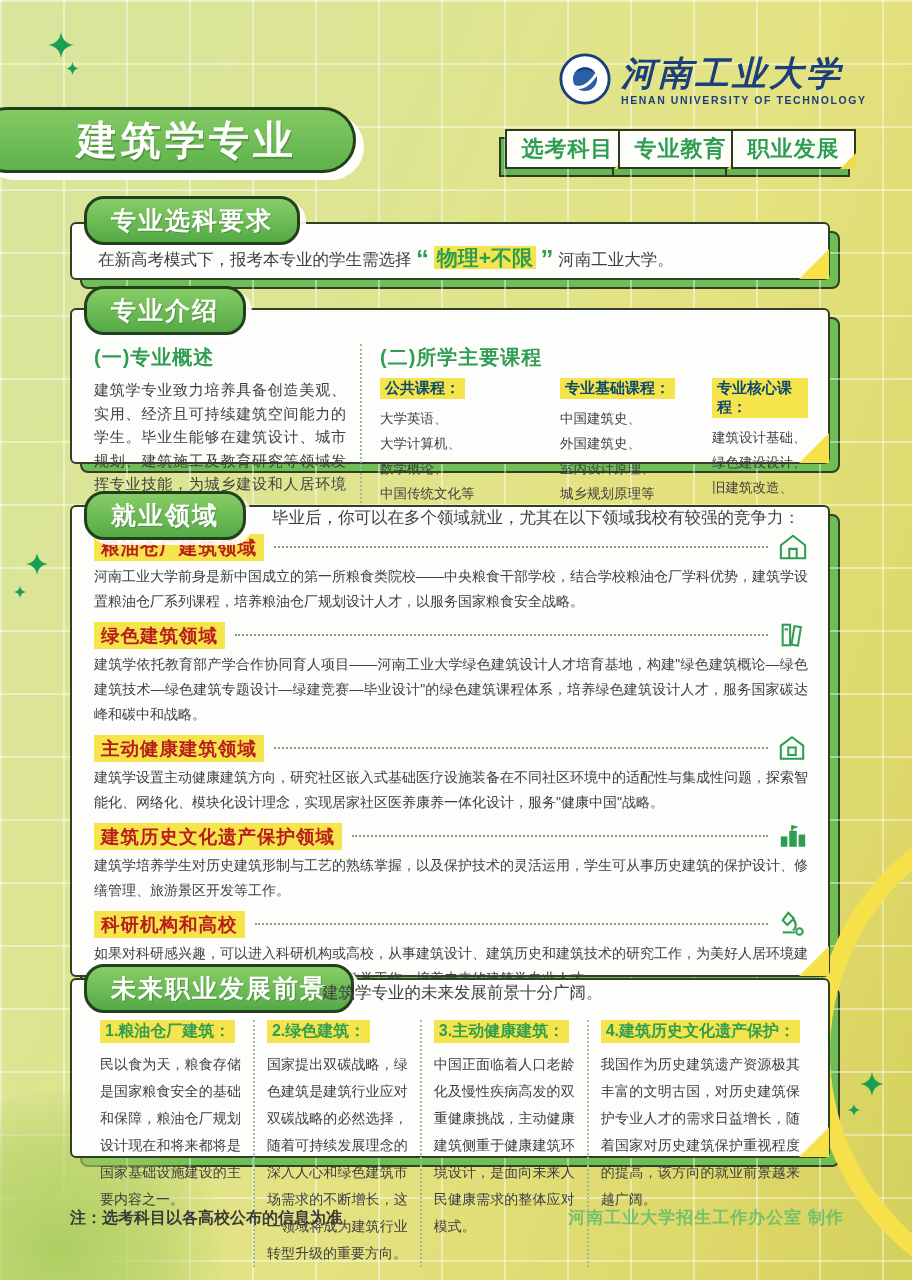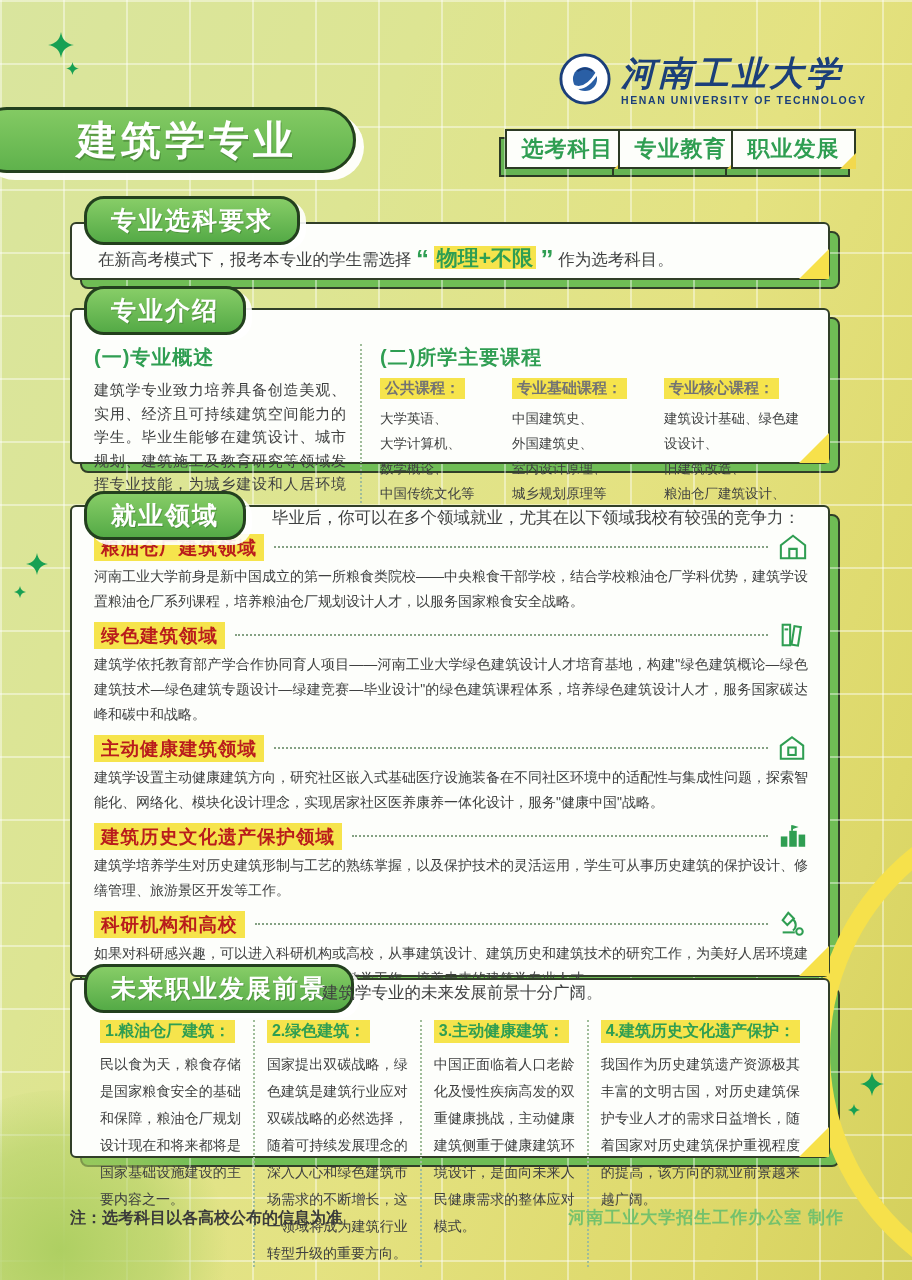--- a/index.html
+++ b/index.html
@@ -92,22 +92,22 @@
   .req-hl { background:#f6e44c; color:#2f9e52; font-weight:bold; font-size:21px; padding:0 3px; }
 
   
   .intro-body { display:flex; padding:34px 20px 8px 22px; }
   .col-overview { width:268px; padding-right:14px; border-right:2px dotted #9fbd9a; }
   .col-courses { flex:1; padding-left:18px; }
   .green-hd { color:#2f9e52; font-weight:bold; font-size:20px; margin-bottom:7px; letter-spacing:1px; }
   .overview-text { font-size:15px; line-height:23.5px; text-align:justify; }
   .course-groups { display:flex; }
   .cg { }
-  .cg1 { width:132px; } .cg2 { width:152px; } .cg3 { flex:1; }
-  .cg-label { display:inline-block; background:#f6e44c; font-weight:bold; font-size:15px; color:#737373; padding:1px 5px; margin-bottom:7px; }
+  .cg1 { width:132px; } .cg2 { width:152px;margin-left:48px; } .cg3 { flex:1; }
+  .cg-label { display:inline-block; background:#f6e44c; font-weight:bold; font-size:15px; color:#0c4a6e; padding:1px 5px; margin-bottom:7px; }
   .cg-item { font-size:13.5px; line-height:25px; white-space:nowrap; }
   .cg3 .cg-item { white-space:normal; }
 
   
   .fields { padding:26px 20px 0 22px; }
   .field { margin-bottom:7px; }
   .field-hdrow { display:flex; align-items:center; margin-bottom:3px; }
   .field-hd { background:#f6e44c; color:#b91c1c; font-weight:bold; font-size:18.5px; padding:1px 7px; letter-spacing:1px; white-space:nowrap; }
   .leader { flex:1; border-top:2px dotted #84a183; margin:0 10px; height:0; }
   .field-icon { width:30px; height:28px; flex:none; }
@@ -197,21 +197,21 @@
 
 <div class="card" style="top:222px;height:58px;">
   <div class="tab" style="top:-28px;">
     <span>专业选科要求</span>
   </div>
   <div class="req-line">
     <span>在新高考模式下，报考本专业的学生需选择</span>
     <span class="req-quote">“</span>
     <span class="req-hl">物理+不限</span>
     <span class="req-quote">”</span>
-    <span>作为选考科目。</span>
+    <span>河南工业大学。</span>
   </div>
   <i class="card-fold"></i>
 </div>
 
 <div class="card" style="top:308px;height:156px;">
   <div class="tab" style="top:-24px;">
     <span>专业介绍</span>
   </div>
   <div class="intro-body">
     <div class="col-overview">

